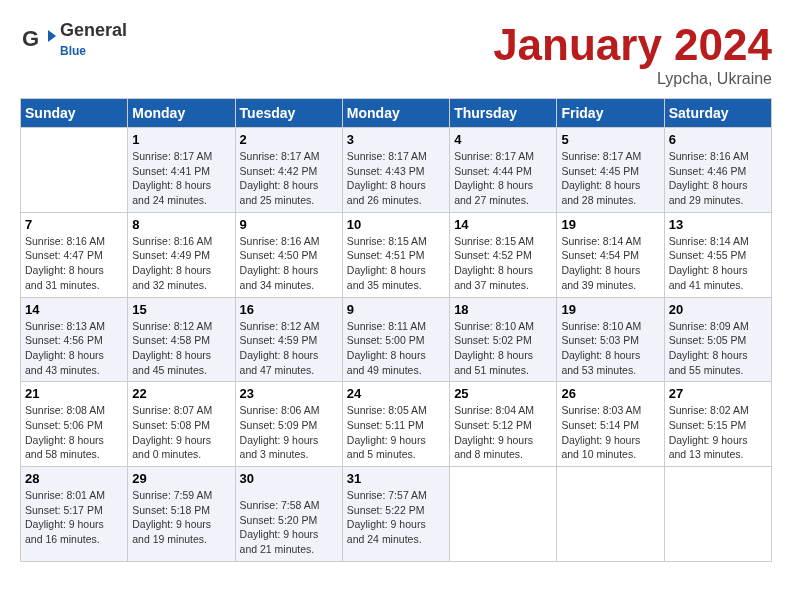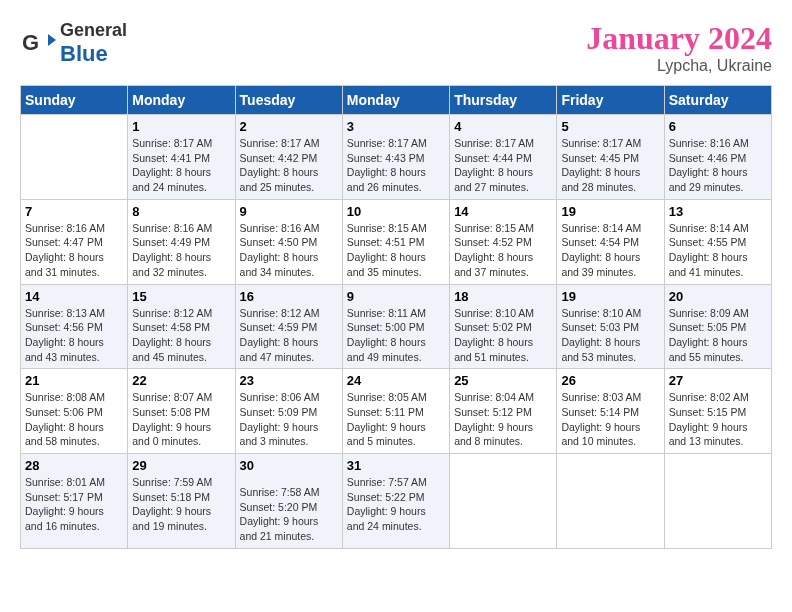--- a/index.html
+++ b/index.html
@@ -22,24 +22,23 @@
       gap: 4px;
     }
     .logo-icon {
       width: 36px;
       height: 36px;
     }
     .title-area {
       text-align: right;
     }
     .month-title {
-      font-size: 32px;
+      font-size: 44px;
       font-weight: bold;
-      color: #ec4899;
-      font-family: Liberation Serif, serif;
+      color: #b91c1c;
     }
     .subtitle {
       font-size: 16px;
       color: #555;
     }
     .calendar {
       width: 100%;
       border-collapse: collapse;
       font-size: 11px;
     }
@@ -76,21 +75,21 @@
 <body>
 
 <div class="header-area">
   <div class="logo">
     <svg class="logo-icon" viewBox="0 0 36 36">
       <text x="2" y="24" font-size="22" font-weight="bold" fill="#333">G</text>
       <polygon points="28,8 36,14 28,20" fill="#1a5fad"></polygon>
     </svg>
     <div>
       <span style="font-size:18px;font-weight:bold;color:#333;">General</span><br>
-      <span style="font-size:22px;font-weight:bold;color:#1a5fad;">Blue</span>
+      <span style="font-size:12px;font-weight:bold;color:#1a5fad;">Blue</span>
     </div>
   </div>
   <div class="title-area">
     <div class="month-title">January 2024</div>
     <div class="subtitle">Lypcha, Ukraine</div>
   </div>
 </div>
 
 <table class="calendar">
   <thead>

